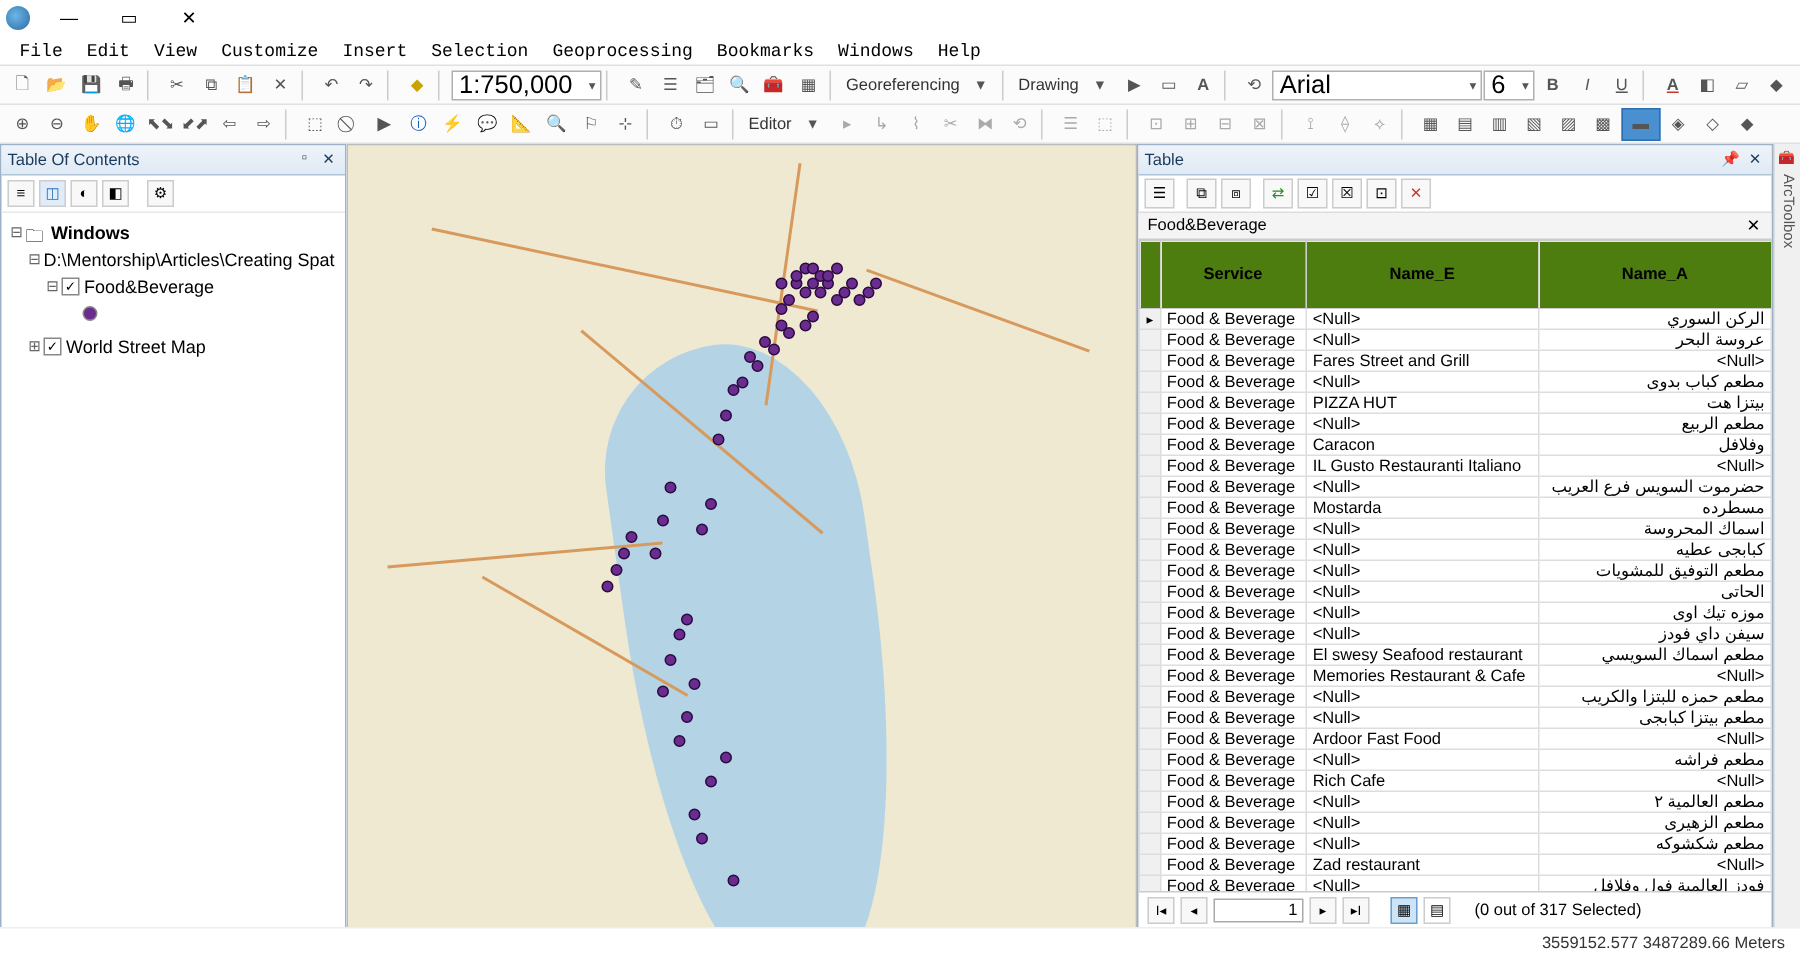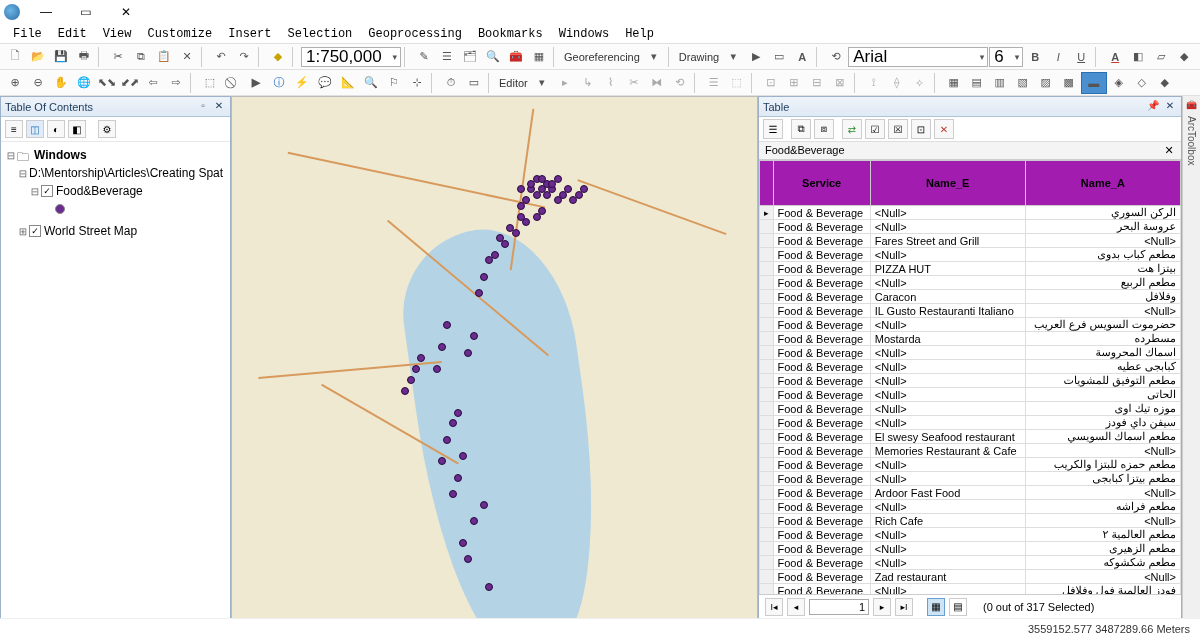--- a/index.html
+++ b/index.html
@@ -42,21 +42,21 @@
 .pts { position: absolute; inset: 0; }
 .pt { position: absolute; width: 8px; height: 8px; background: #6a2c8f; border: 1px solid #2a0a3f; border-radius: 50%; transform: translate(-50%, -50%); }
 .tablepanel { width: 424px; border: 1px solid #9db2c8; display: flex; flex-direction: column; background: #fff; }
 .tbbar { display: flex; padding: 2px 4px; gap: 3px; border-bottom: 1px solid #ddd; }
 .tbbar .tbt { width: 20px; height: 20px; border: 1px solid #ccc; font-size: 10px; display: flex; align-items: center; justify-content: center; background: #f8f8f8; }
 .layertitle { background: #f4f4f4; border-bottom: 1px solid #ccc; padding: 2px 6px; font-size: 11px; display: flex; }
 .layertitle .sp { flex: 1; }
 .layertitle .x { width: 12px; text-align: center; }
 .grid { flex: 1; overflow: auto; border-bottom: 1px solid #ccc; }
 .grid table { border-collapse: collapse; width: 100%; font-size: 11px; }
-.grid th { background: #a21caf; border: 1px solid #ccc; padding: 16px 4px; font-weight: bold; position: sticky; top: 0; text-align: center; height: 18px; }
+.grid th { background: #4d7c0f; border: 1px solid #ccc; padding: 16px 4px; font-weight: bold; position: sticky; top: 0; text-align: center; height: 18px; }
 .grid th.rh { width: 12px; }
 .grid td { border: 1px solid #ddd; padding: 0 4px; height: 14px; white-space: nowrap; overflow: hidden; }
 .grid td.rh { width: 12px; background: #f0f0f0; text-align: center; font-size: 9px; }
 .grid td.ar { direction: rtl; text-align: right; }
 .recnav { display: flex; align-items: center; padding: 3px 6px; gap: 4px; height: 24px; border-bottom: 1px solid #ddd; font-size: 11px; }
 .recnav .nb { width: 18px; height: 18px; border: 1px solid #ccc; background: #f8f8f8; font-size: 9px; display: flex; align-items: center; justify-content: center; }
 .recnav input { width: 60px; height: 16px; text-align: right; border: 1px solid #aaa; font-size: 11px; padding: 0 3px; }
 .recnav .vb { width: 18px; height: 18px; border: 1px solid #ccc; display: flex; align-items: center; justify-content: center; font-size: 10px; }
 .recnav .vb.active { background: #cde4f7; border-color: #6aa0d0; }
 .tabtabs { display: flex; padding: 2px 4px; height: 22px; }

